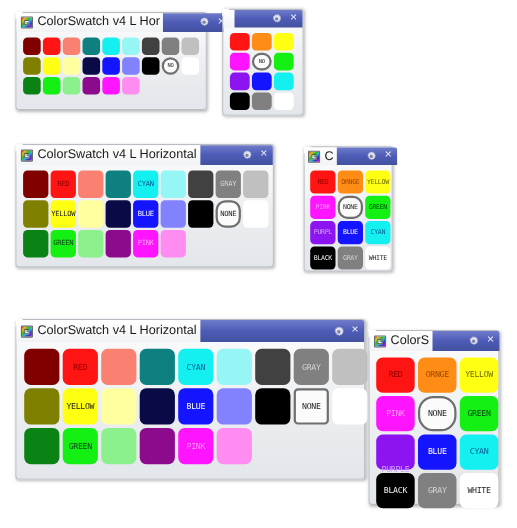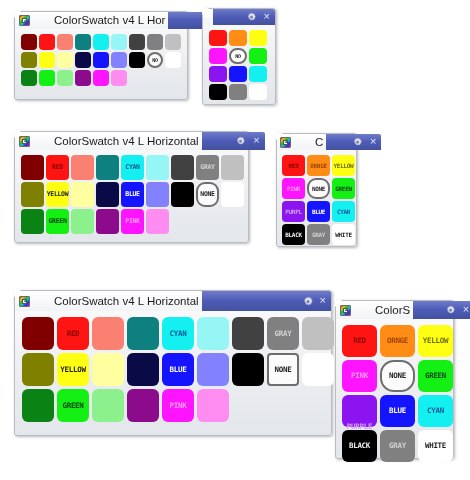--- a/index.html
+++ b/index.html
@@ -30,21 +30,20 @@
     align-items:center;
     height:100%;
     padding-left:4px;
     background:linear-gradient(180deg,#ffffff 0%,#f2f3f5 100%);
     border-top-left-radius:2px;
     white-space:nowrap;
     overflow:hidden;
     position:relative;
     z-index:2;
     flex:0 0 auto;
-    gap:20px;
   }
   .app-icon{
     width:11px;height:11px;
     flex:0 0 auto;
     border:1px solid #6a6a6a;
     border-radius:1px;
     background:
       linear-gradient(135deg,#e01b1b 0%,#e8c31b 18%,#28b82a 38%,#20c0c8 56%,#2432d8 74%,#9b1ec8 92%);
     position:relative;
     box-sizing:border-box;
@@ -112,21 +111,21 @@
   .swatch{
     border-radius:4px;
     display:flex;
     align-items:center;
     justify-content:center;
     box-sizing:border-box;
     position:relative;
   }
   .swatch-label{
     font-family:"DejaVu Sans Mono",monospace;
-    font-weight:bold;
+    font-weight:normal;
     letter-spacing:-0.3px;
     line-height:1;
     white-space:nowrap;
     pointer-events:none;
   }
   .swatch.none-swatch{
     background:#fbfbfb;
     border:2px solid #6e6e6e;
   }
   .swatch.none-round{

